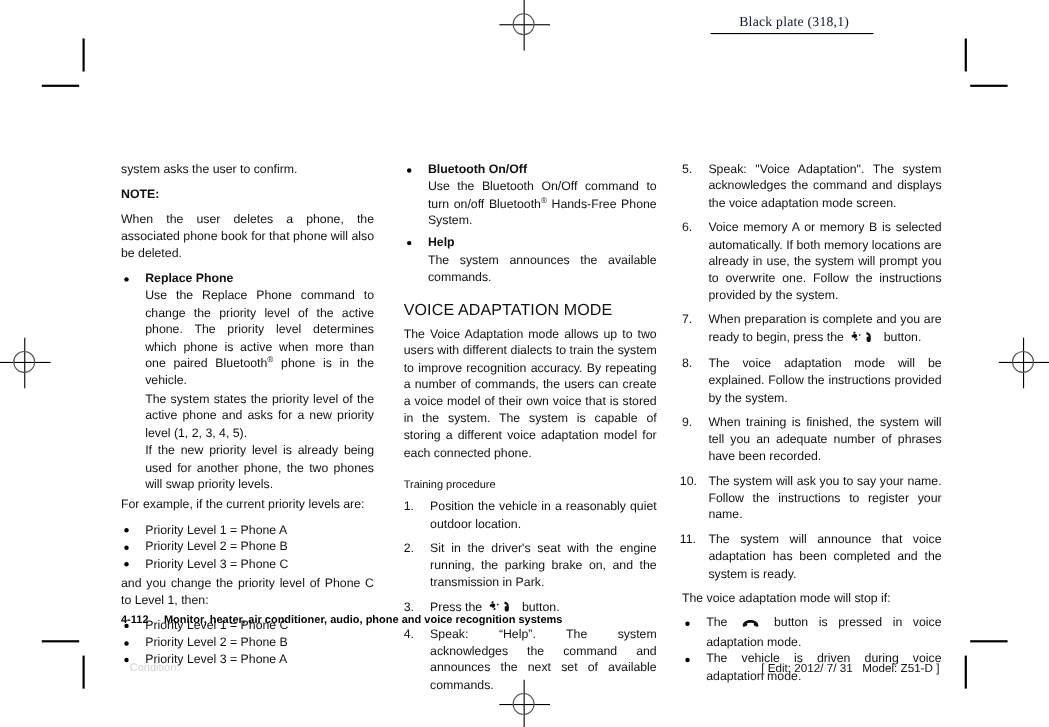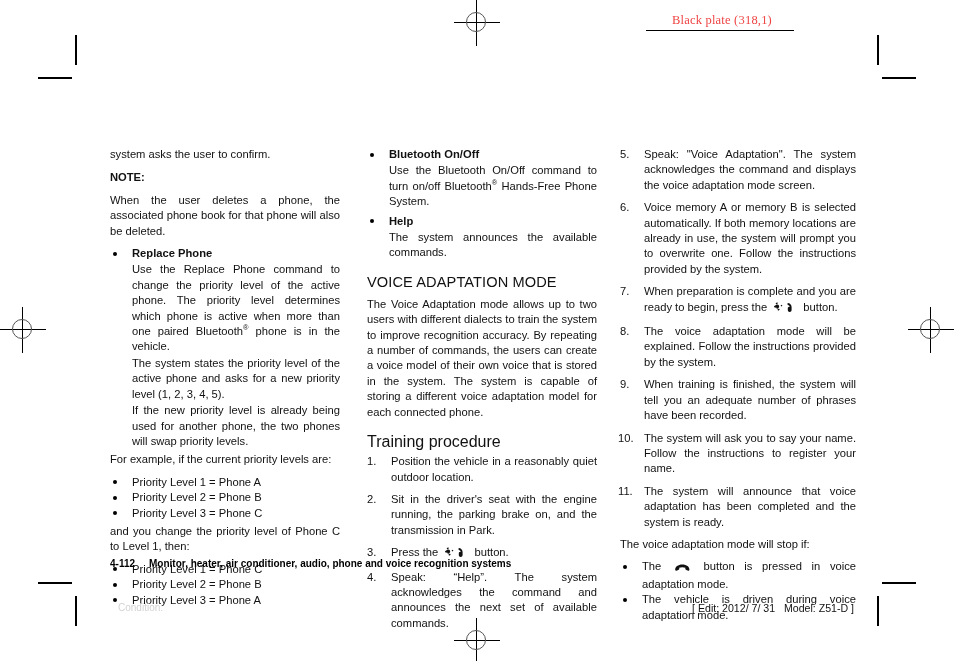--- a/index.html
+++ b/index.html
@@ -50,21 +50,21 @@
   
   .black-plate {
     position: absolute;
     top: 13px;
     left: 632px;
     width: 180px;
     text-align: center;
     font-family: "Liberation Serif", serif;
     font-size: 12.5px;
     letter-spacing: .2px;
-    color: #ef4444;
+    color: #0f172a;
   }
   .black-plate-rule {
     position: absolute;
     top: 30px;
     left: 646px;
     width: 148px;
     height: 1px;
     background: #000;
   }
 
@@ -169,21 +169,21 @@
   .nlist li .ntext.flush { text-align: left; }
 
   .section-head {
     font-size: 14.6px;
     line-height: 18px;
     margin-top: 12px;
     margin-bottom: 6px;
     letter-spacing: .1px;
   }
   .sub-head {
-    font-size: 16px;
+    font-size: 10px;
     line-height: 17px;
     margin-top: 13px;
     margin-bottom: 3px;
   }
 
   .sup {
     font-size: 7.4px;
     vertical-align: super;
     line-height: 0;
   }

